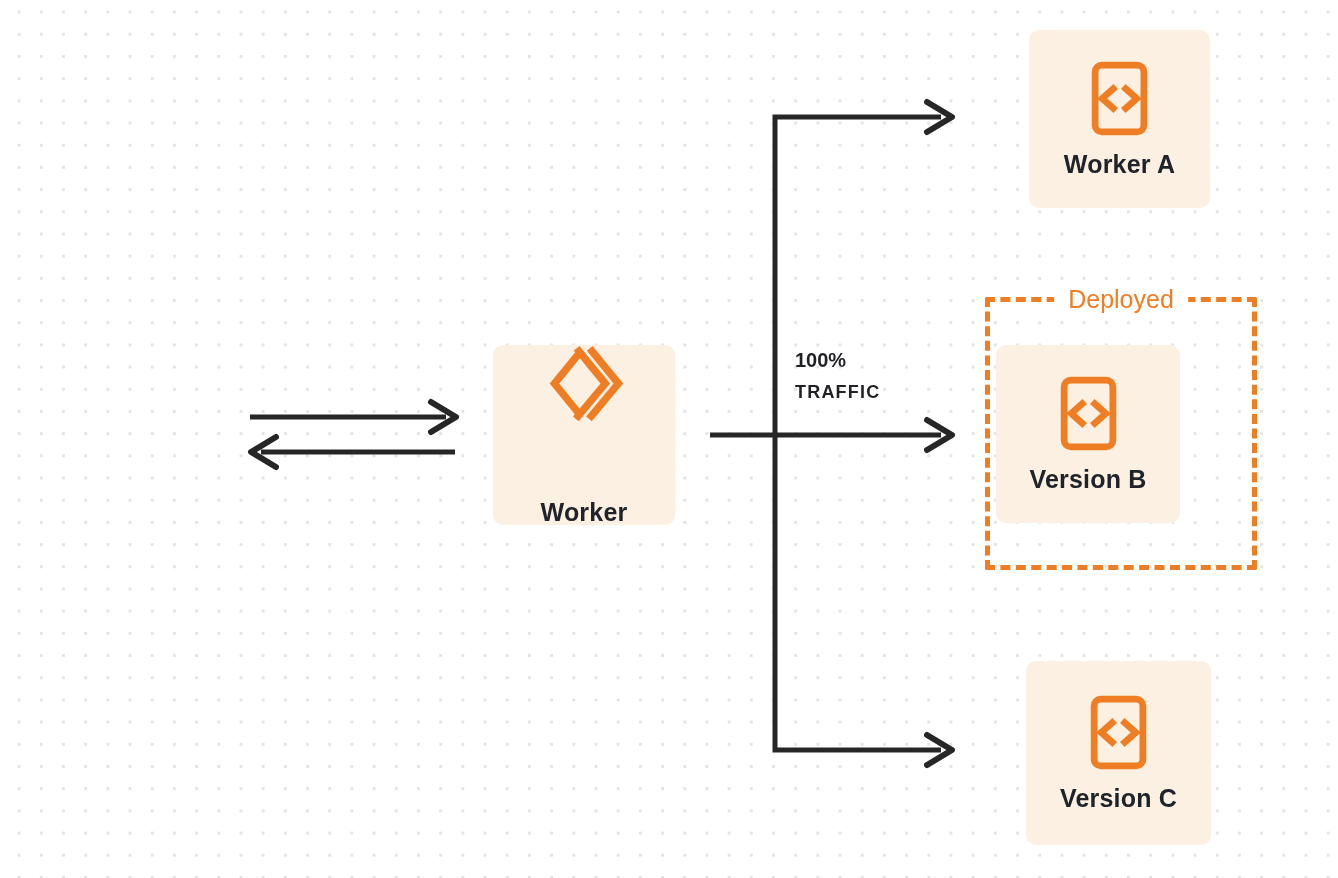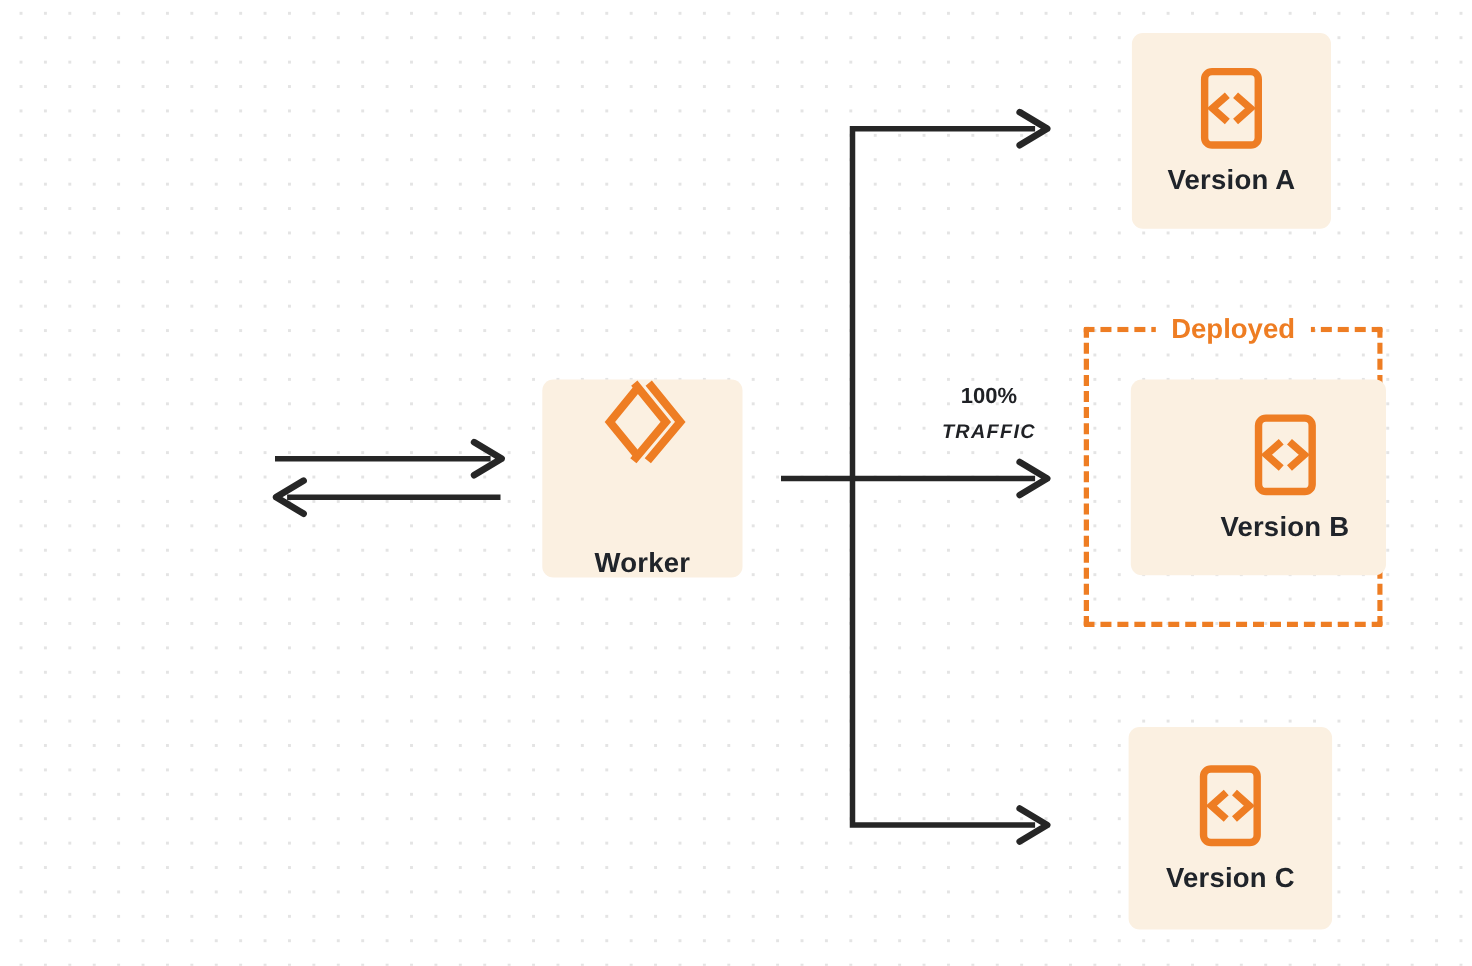--- a/index.html
+++ b/index.html
@@ -36,48 +36,48 @@
     letter-spacing: 0.2px;
   }
   .node .node-label { line-height: 1; }
   .node-client {
     left: 30px; top: 345px; width: 182px; height: 180px;
     background: #f5f6f7;
   }
   .node-cream { background: #fbf0e1; }
   .node-worker   { left: 493px;  top: 345px; width: 182px; height: 180px; justify-content: space-between; }
   .node-version-a{ left: 1029px; top: 30px;  width: 181px; height: 178px; }
-  .node-version-b{ left: 1028px; top: 345px; width: 184px; height: 178px; padding-left: 48px; }
+  .node-version-b{ left: 996px; top: 345px; width: 184px; height: 178px; }
   .node-version-c{ left: 1026px; top: 661px; width: 185px; height: 184px; }
   .node .icon-wrap { line-height: 0; margin-bottom: 16px; }
   .traffic-note {
     position: absolute;
-    left: 834px; top: 350px; width: 130px;
-    text-align: center;
+    left: 795px; top: 350px; width: 130px;
+    text-align: left;
     color: #1f2125;
     font-weight: 700;
   }
   .traffic-line1 { font-size: 20px; line-height: 1; }
-  .traffic-line2 { font-size: 18px; line-height: 1; margin-top: 13px; letter-spacing: 1.2px; font-style: italic; }
+  .traffic-line2 { font-size: 18px; line-height: 1; margin-top: 13px; letter-spacing: 1.2px; }
   .deployed-outline {
     position: absolute;
     left: 985px; top: 297px; width: 272px; height: 273px;
     border: 5px dashed #ee7d23;
     border-radius: 2px;
     box-sizing: border-box;
   }
   .deployed-label {
     position: absolute;
     top: -18px;
     left: 50%;
     transform: translateX(-50%);
     background: #ffffff;
     padding: 0 14px;
     color: #ee7d23;
-    font-weight: 700;
+    font-weight: 400;
     font-size: 25px;
     line-height: 30px;
     white-space: nowrap;
   }
 </style>
 </head>
 <body>
 
 <div class="canvas">
 
@@ -123,21 +123,21 @@
   <div class="node node-cream node-version-a">
     <span class="icon-wrap">
       <svg width="57" height="75" viewBox="0 0 76 100" aria-hidden="true">
         <g fill="none" stroke="#ee7d23" stroke-width="9">
           <rect x="5.5" y="5.5" width="65" height="89" rx="9"></rect>
           <polyline points="33,34 15,50 33,66"></polyline>
           <polyline points="43,34 61,50 43,66"></polyline>
         </g>
       </svg>
     </span>
-    <span class="node-label">Version A</span>
+    <span class="node-label">Worker A</span>
   </div>
 
   <div class="node node-cream node-version-b">
     <span class="icon-wrap">
       <svg width="57" height="75" viewBox="0 0 76 100" aria-hidden="true">
         <g fill="none" stroke="#ee7d23" stroke-width="9">
           <rect x="5.5" y="5.5" width="65" height="89" rx="9"></rect>
           <polyline points="33,34 15,50 33,66"></polyline>
           <polyline points="43,34 61,50 43,66"></polyline>
         </g>

